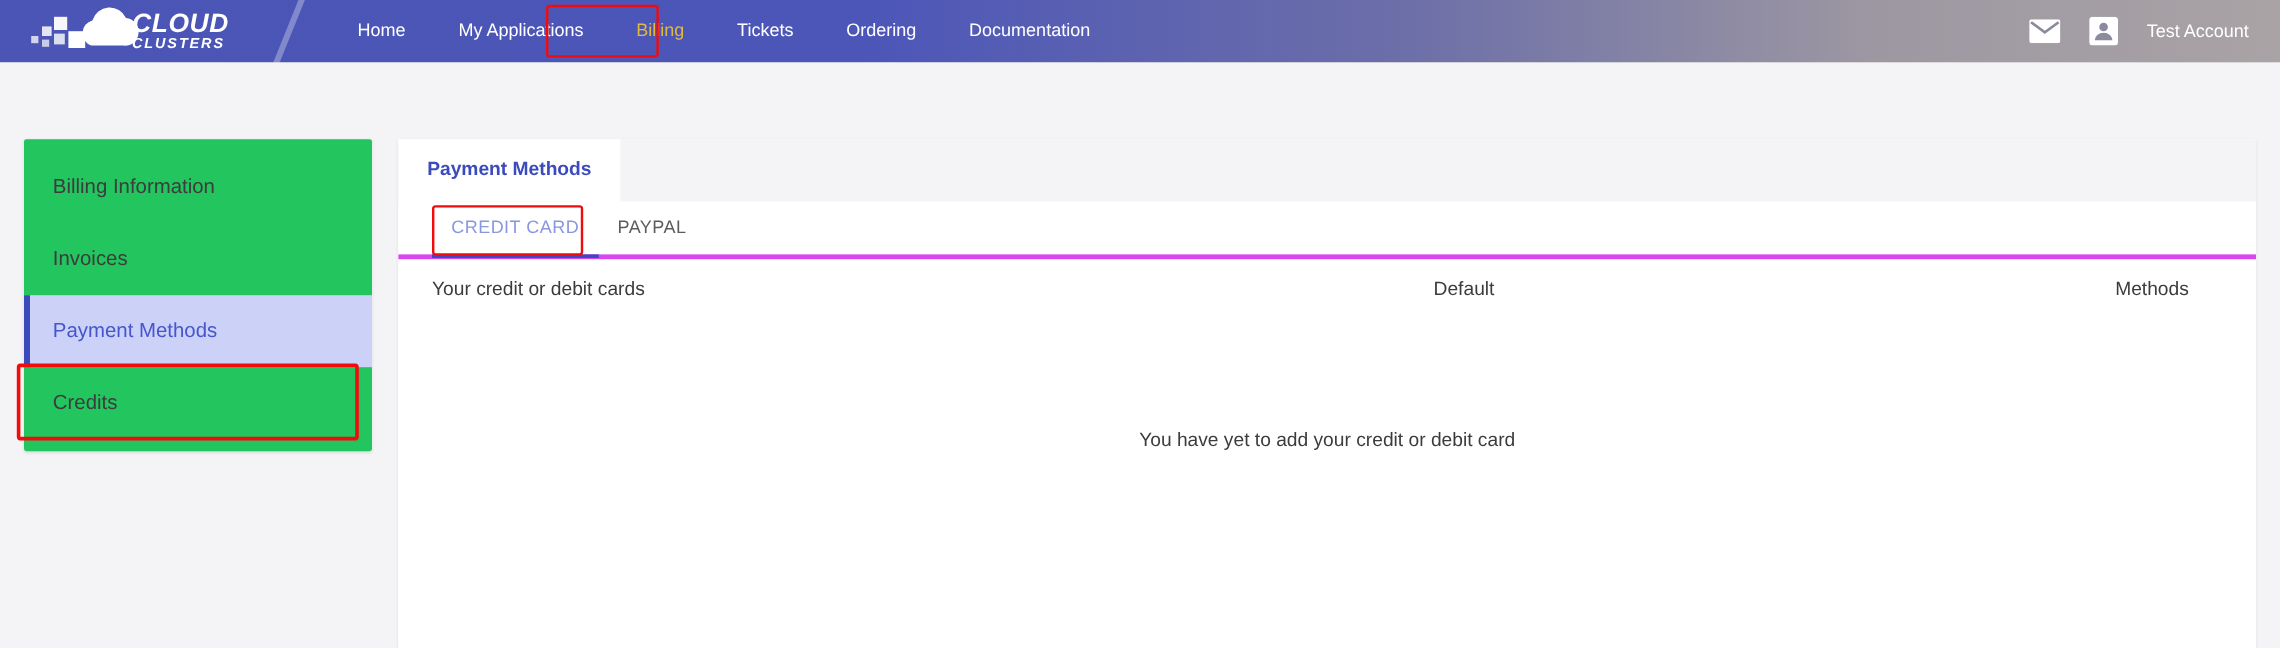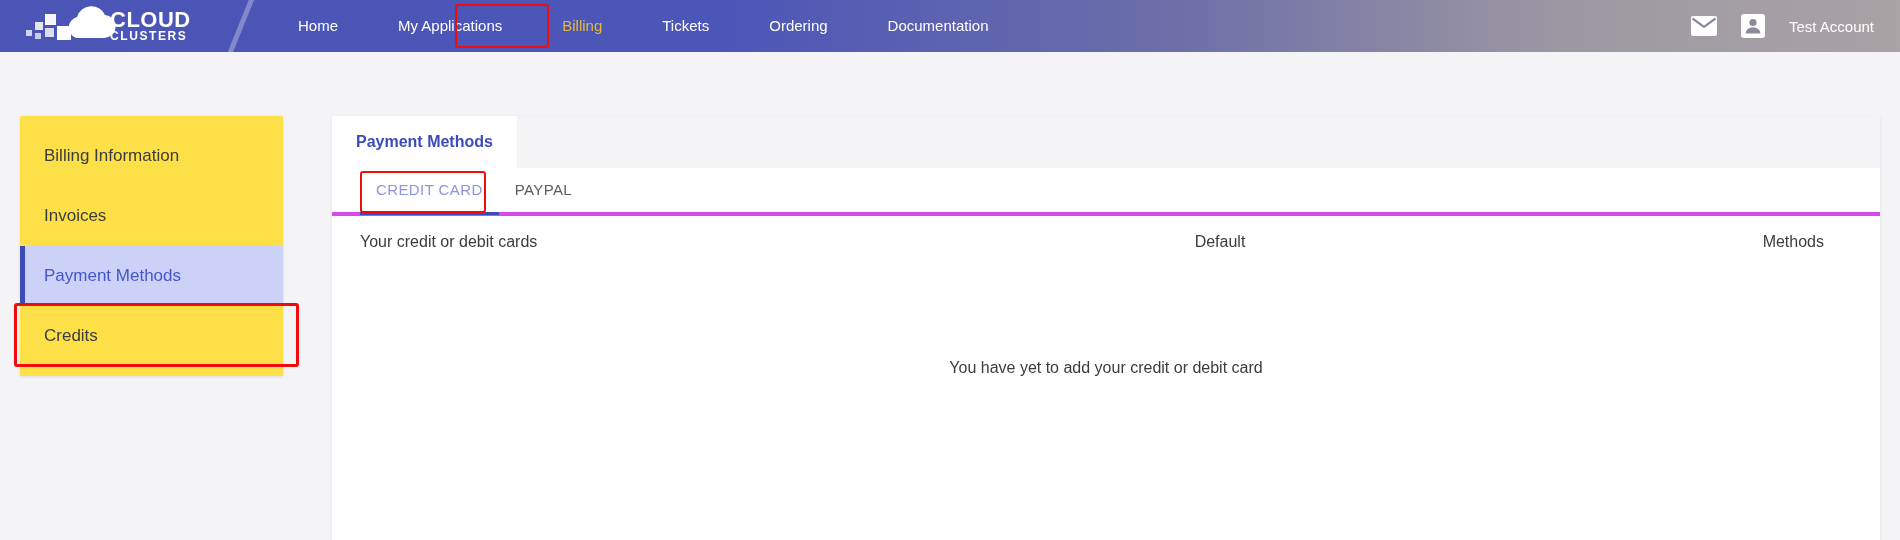--- a/index.html
+++ b/index.html
@@ -30,21 +30,21 @@
     box-shadow: 0 1px 3px rgba(0,0,0,0.28);
   }
 
   .brand {
     display: flex;
     align-items: center;
     margin-left: 24px;
     width: 200px;
     height: 52px;
   }
-  .brand-logo { display: block; }
+  .brand-logo { display: block; font-style: italic; }
 
   .brand-slash {
     width: 36px;
     height: 52px;
     position: relative;
     overflow: hidden;
   }
   .brand-slash::after {
     content: "";
     position: absolute;
@@ -52,21 +52,20 @@
     width: 5px; height: 70px;
     background: rgba(255,255,255,0.30);
     transform: rotate(22deg);
   }
 
   .nav-items {
     display: flex;
     align-items: center;
     height: 40px;
     margin-left: 16px;
-    gap: 16px;
   }
   .nav-item {
     position: relative;
     color: #ffffff;
     font-size: 15px;
     line-height: 52px;
     padding: 0 22px;
     height: 52px;
     white-space: nowrap;
     cursor: pointer;
@@ -113,22 +112,22 @@
     width: 1900px;
     height: 488px;
     background: #f4f4f6;
   }
 
   
   .sidebar {
     position: absolute;
     left: 20px;
     top: 64px;
-    width: 263px;
-    background: #fde047;
+    width: 290px;
+    background: #22c55e;
     border-radius: 2px;
     box-shadow: 0 1px 3px rgba(0,0,0,0.10);
     padding: 10px 0;
   }
   .side-item {
     position: relative;
     height: 60px;
     display: flex;
     align-items: center;
     padding-left: 24px;

